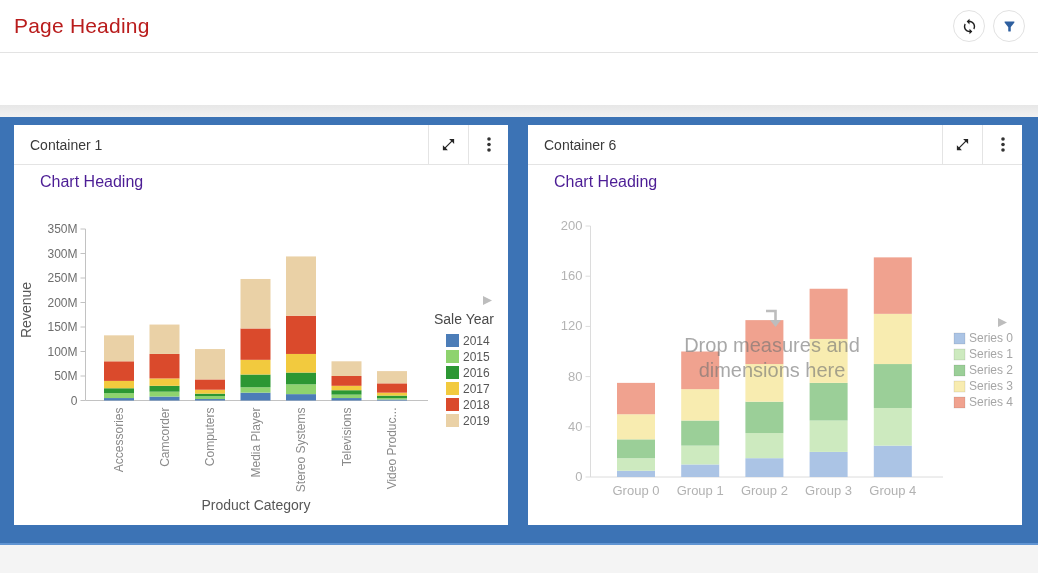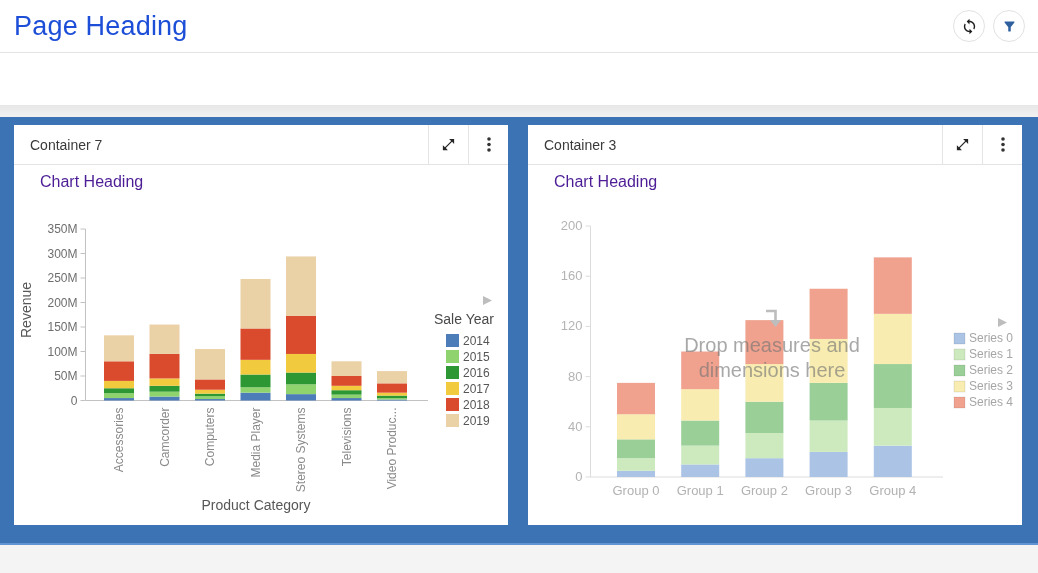--- a/index.html
+++ b/index.html
@@ -1,18 +1,18 @@
 <!DOCTYPE html>
 <html><head>
 <meta charset="utf-8">
 <style>
 *{margin:0;padding:0;box-sizing:border-box}
 html,body{width:1038px;height:573px;overflow:hidden;background:#fff;font-family:"Liberation Sans",sans-serif}
 .topbar{position:absolute;left:0;top:0;width:1038px;height:53px;background:#fff;border-bottom:1px solid #e3e3e3;display:flex;align-items:center;justify-content:space-between;padding:0 13px 0 14px}
-.page-title{font-size:27px;color:#1d4ed8;font-weight:400;letter-spacing:.2px}
+.page-title{font-size:21px;color:#b91c1c;font-weight:400;letter-spacing:.2px}
 .topbar-actions{display:flex;gap:8px}
 .circle-btn{width:32px;height:32px;border-radius:50%;background:#fff;border:1px solid #e2e2e2;display:flex;align-items:center;justify-content:center;cursor:pointer;padding:0}
 .gray-strip{position:absolute;left:0;top:105px;width:1038px;height:12px;background:linear-gradient(180deg,#e7e7e7,#f2f2f2)}
 .canvas{position:absolute;left:0;top:117px;width:1038px;height:428px;background:#3c73b5;border-bottom:2px solid #6094d2}
 .card{position:absolute;top:8px;width:494px;height:400px;background:#fff}
 .card-header{position:absolute;left:0;top:0;right:0;height:40px;border-bottom:1px solid #e4e4e4;display:flex;background:#fff;z-index:2}
 .card-title{flex:1;display:flex;align-items:center;padding-left:16px;font-size:14px;color:#3a3a3a}
 .tool-btn{width:40px;height:100%;border:none;border-left:1px solid #e4e4e4;background:#fff;display:flex;align-items:center;justify-content:center;cursor:pointer}
 .chart-heading{position:absolute;left:26px;top:48px;font-size:16px;color:#4c1d95}
 .chart-svg{position:absolute;left:0;top:0;width:494px;height:400px;pointer-events:none}
@@ -121,21 +121,21 @@
         <text x="449" y="252" font-size="12" fill="#565656">2016</text>
         <rect x="432" y="257" width="13" height="13" fill="#f2ca3e"></rect>
         <text x="449" y="268" font-size="12" fill="#565656">2017</text>
         <rect x="432" y="273" width="13" height="13" fill="#da4a2c"></rect>
         <text x="449" y="284" font-size="12" fill="#565656">2018</text>
         <rect x="432" y="289" width="13" height="13" fill="#ead1a6"></rect>
         <text x="449" y="300" font-size="12" fill="#565656">2019</text>
         <path d="M469 171 l9 4.5 l-9 4.5 z" fill="#bdbdbd"></path>
       </svg>
     <div class="card-header">
-      <div class="card-title">Container 7</div>
+      <div class="card-title">Container 1</div>
       <button class="tool-btn">
         <svg width="15" height="15" viewBox="0 0 24 24">
             <path fill="#252525" d="M21 11V3h-8l3.29 3.29-10 10L3 13v8h8l-3.29-3.29 10-10L21 11z"></path>
           </svg>
       </button>
       <button class="tool-btn">
         <svg width="4" height="15" viewBox="0 0 4 15">
             <circle cx="2" cy="2" r="1.8" fill="#333"></circle>
             <circle cx="2" cy="7.5" r="1.8" fill="#333"></circle>
             <circle cx="2" cy="13" r="1.8" fill="#333"></circle>
@@ -201,21 +201,21 @@
         <text x="441" y="265" font-size="12" fill="#a6a6a6">Series 3</text>
         <rect x="426" y="272" width="11" height="11" fill="#f0a28f" stroke="rgba(0,0,0,0.15)" stroke-width="0.6"></rect>
         <text x="441" y="281" font-size="12" fill="#a6a6a6">Series 4</text>
         <path d="M470 193 l9 4.5 l-9 4.5 z" fill="#bdbdbd"></path>
         <path d="M238 186 h9.5 v9" style="fill:none;stroke:#bdbdbd;stroke-width:2.6"></path>
         <path d="M242 195 h11 l-5.5 7 z" fill="#bdbdbd"></path>
         <text x="244" y="227" text-anchor="middle" font-size="20" fill="rgba(115,115,115,0.62)">Drop measures and</text>
         <text x="244" y="252" text-anchor="middle" font-size="20" fill="rgba(115,115,115,0.62)">dimensions here</text>
       </svg>
     <div class="card-header">
-      <div class="card-title">Container 3</div>
+      <div class="card-title">Container 6</div>
       <button class="tool-btn">
         <svg width="15" height="15" viewBox="0 0 24 24">
             <path fill="#252525" d="M21 11V3h-8l3.29 3.29-10 10L3 13v8h8l-3.29-3.29 10-10L21 11z"></path>
           </svg>
       </button>
       <button class="tool-btn">
         <svg width="4" height="15" viewBox="0 0 4 15">
             <circle cx="2" cy="2" r="1.8" fill="#333"></circle>
             <circle cx="2" cy="7.5" r="1.8" fill="#333"></circle>
             <circle cx="2" cy="13" r="1.8" fill="#333"></circle>

